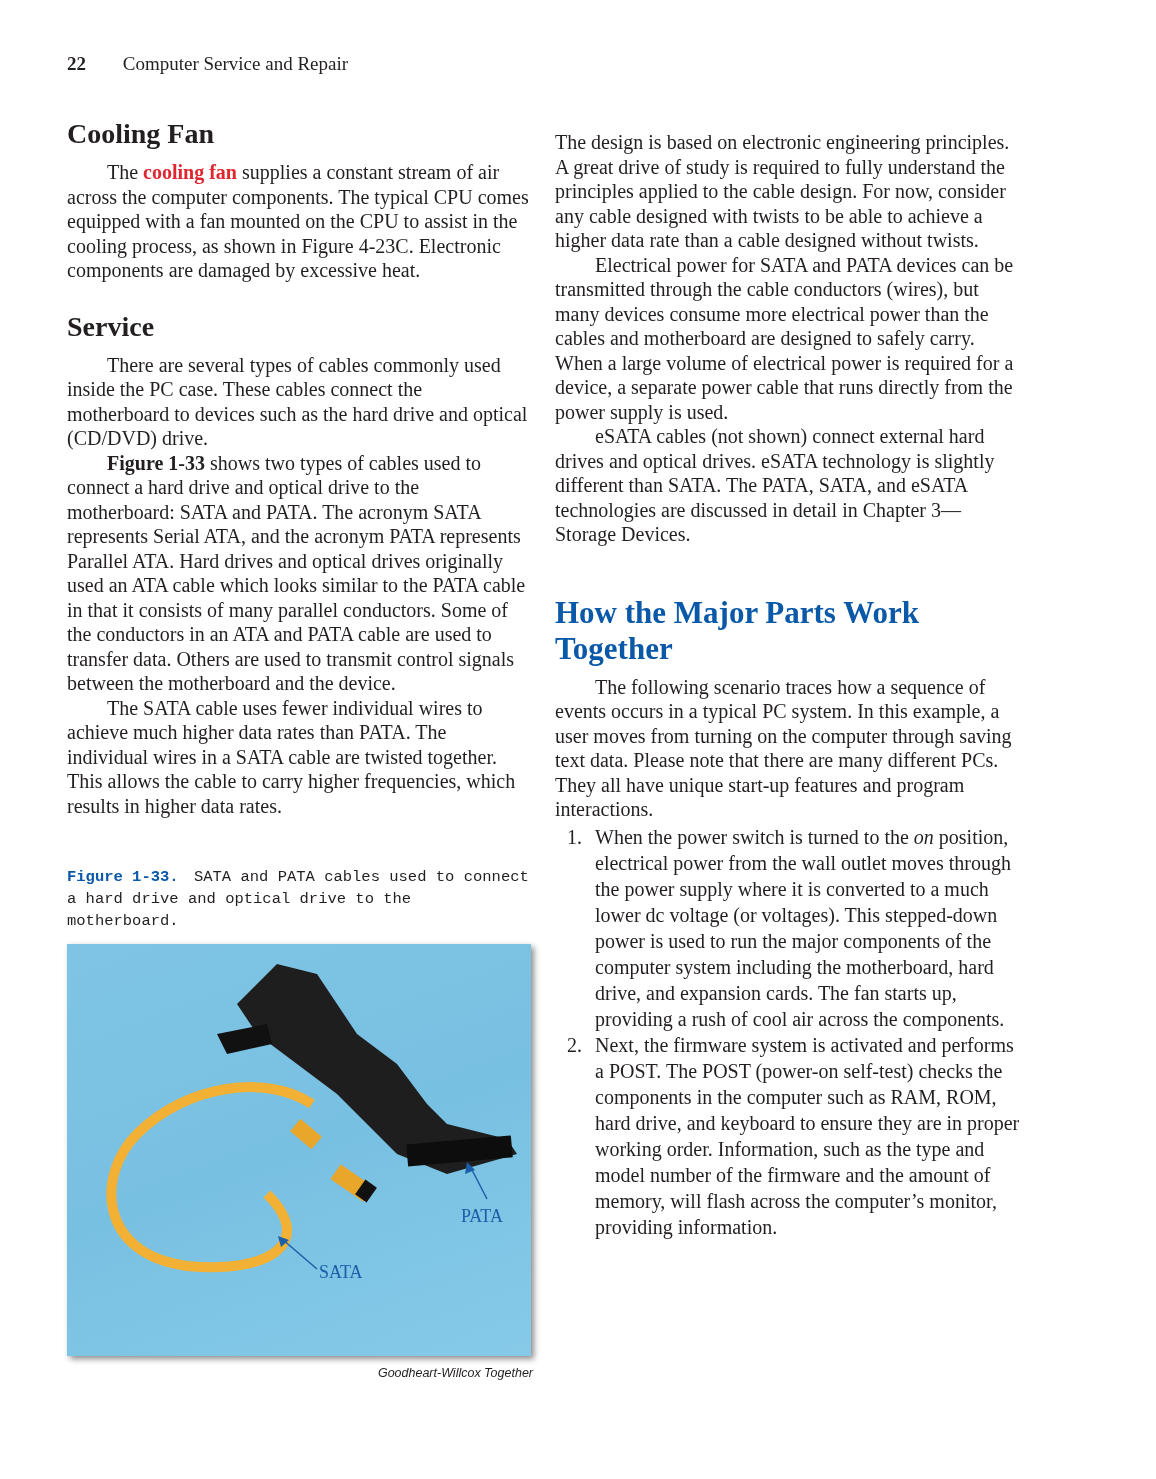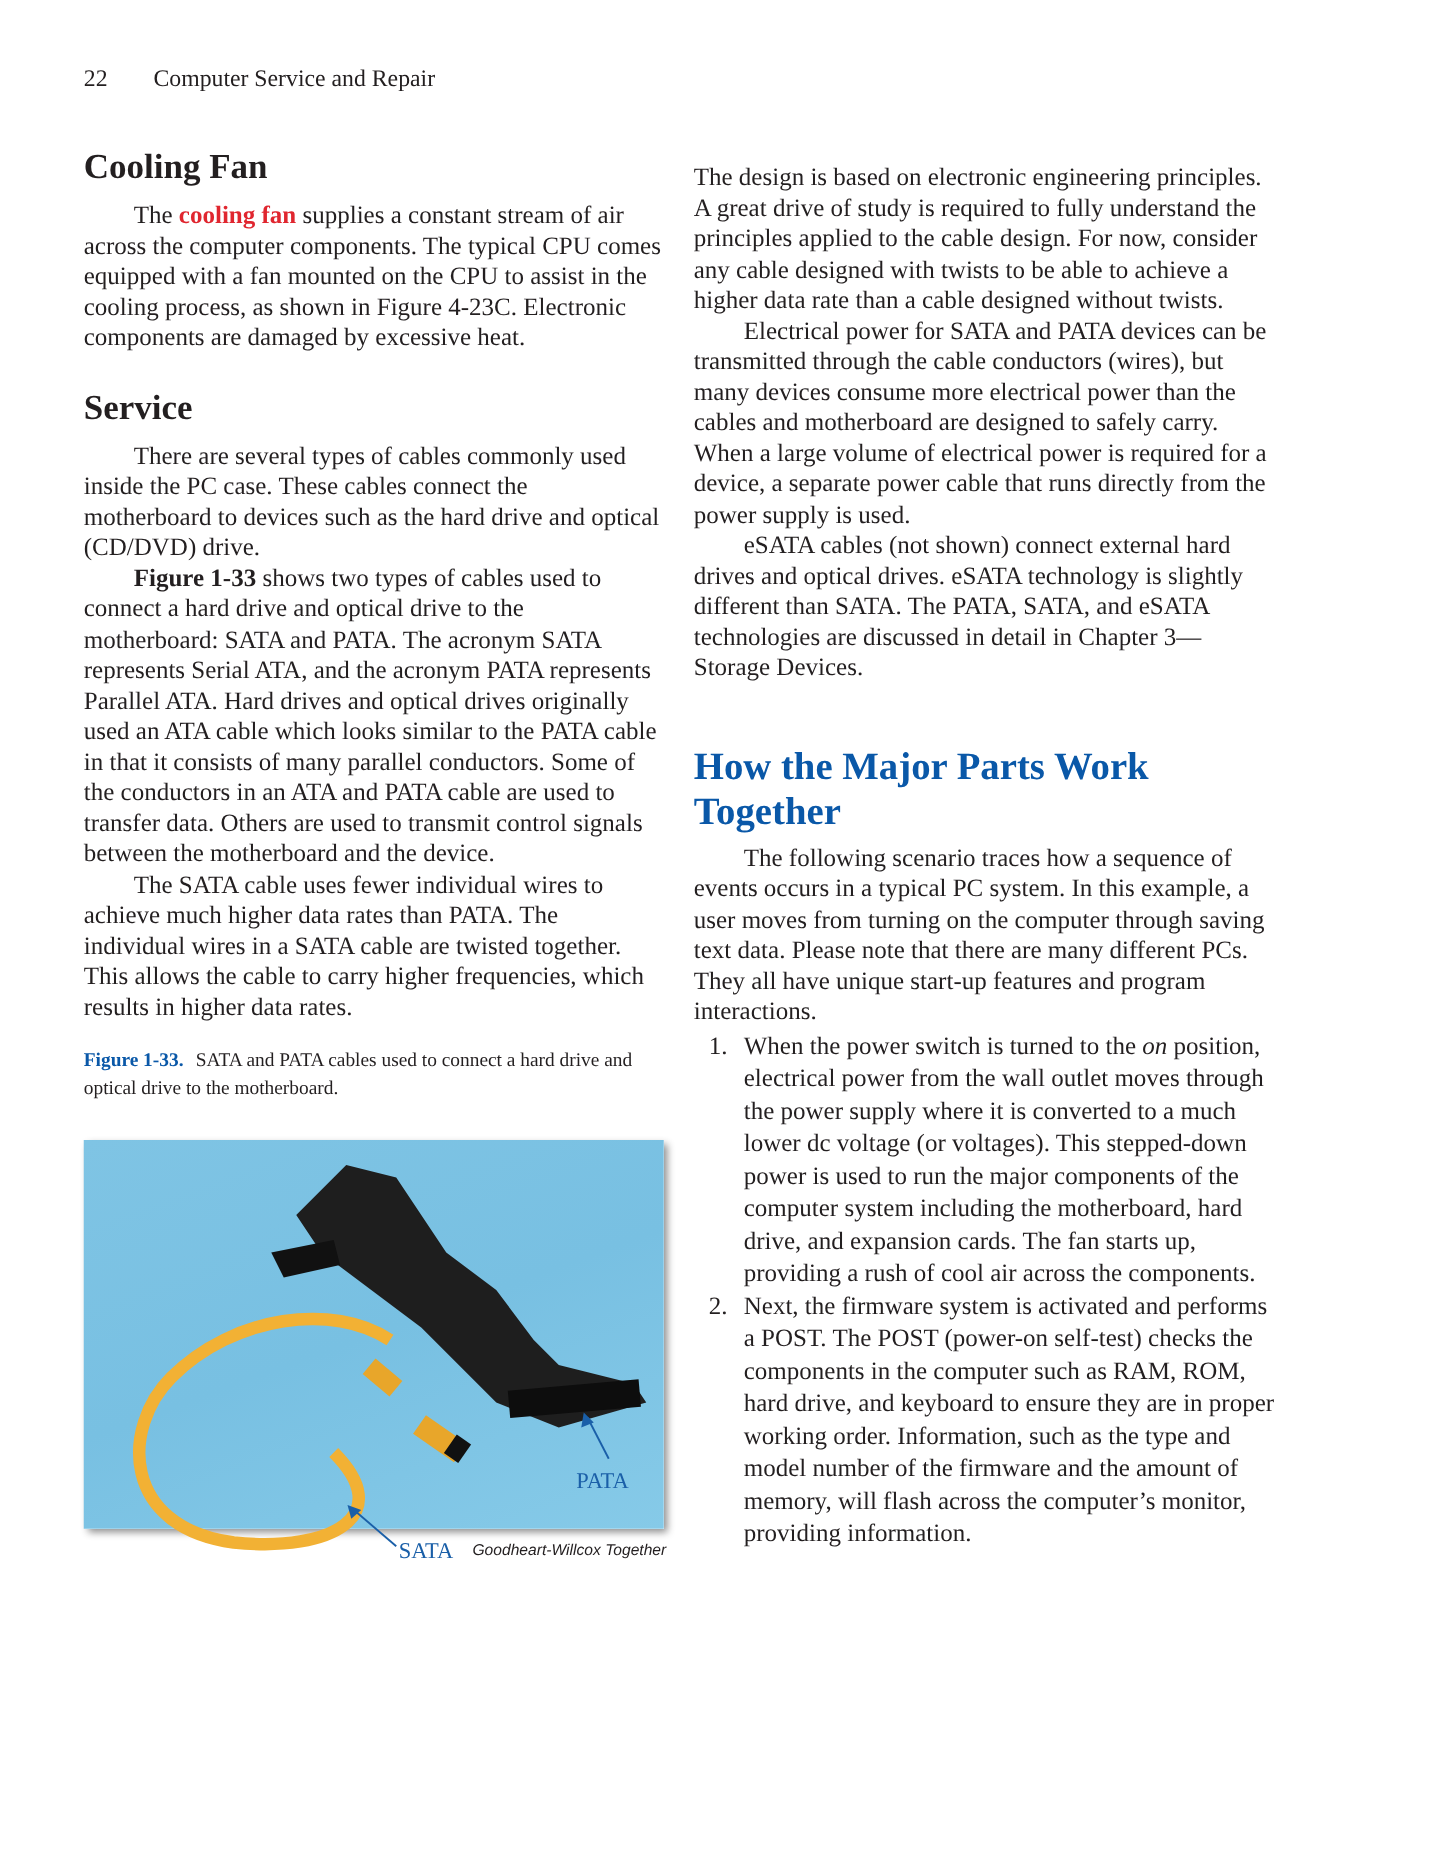--- a/index.html
+++ b/index.html
@@ -1,32 +1,32 @@
 <!DOCTYPE html>
 <html><head>
 <meta charset="utf-8">
 <style>
   html, body { margin: 0; padding: 0; background: #ffffff; }
   body { width: 1156px; height: 1479px; position: relative; overflow: hidden;
          font-family: "Liberation Serif", "DejaVu Serif", serif; color: #231f20; }
   .running-head { position: absolute; left: 67px; top: 53px; font-size: 19px; }
-  .running-head .pnum { font-weight: normal; margin-right: 32px; }
+  .running-head .pnum { font-weight: bold; margin-right: 32px; }
   .col { position: absolute; top: 116px; width: 462px; }
   .col-left { left: 67px; }
   .col-right { left: 555px; width: 465px; top: 130px; }
   h2.section { font-size: 28px; font-weight: bold; margin: 0 0 8px 0; line-height: 36px; color: #231f20; }
   h2.section.blue { color: #0a58a8; font-size: 31px; line-height: 36px; margin: 12px 0 8px 0; }
   p { margin: 0; font-size: 20px; line-height: 24.5px; }
   p.indent { text-indent: 40px; }
   .key-term { color: #e0262f; font-weight: bold; }
   .bold { font-weight: bold; }
   .gap-after-p { height: 26px; }
-  .caption { font-family: Liberation Serif, serif; font-size: 15.5px; line-height: 22px; margin-top: 20px; }
+  .caption { font-family: Liberation Mono, monospace; font-size: 15.5px; line-height: 22px; margin-top: 48px; }
   .caption .fig-label { color: #0a58a8; font-weight: bold; margin-right: 6px; }
-  .photo { position: relative; width: 464px; height: 311px; margin-top: 30px;
+  .photo { position: relative; width: 464px; height: 412px; margin-top: 12px;
            background: linear-gradient(160deg, #7fc4e4 0%, #78c0e2 50%, #86cae8 100%);
            box-shadow: 3px 3px 6px rgba(0,0,0,0.45); }
   .credit { font-family: "Liberation Sans", "DejaVu Sans", sans-serif; font-style: italic; font-size: 12.5px;
             text-align: right; width: 466px; margin-top: 10px; }
   .photo-label { position: absolute; font-family: "Liberation Serif", serif; font-size: 18px; color: #1a5fa8; }
   ol.steps { margin: 2px 0 0 0; padding: 0; list-style: none; }
   ol.steps li { position: relative; padding-left: 40px; font-size: 20px; line-height: 26px; }
   ol.steps li .num { position: absolute; left: 12px; top: 0; }
 </style>
 </head>

